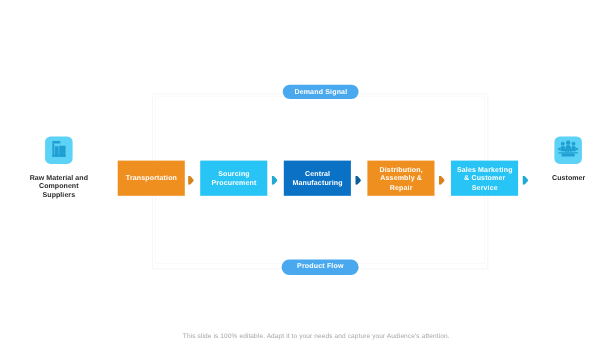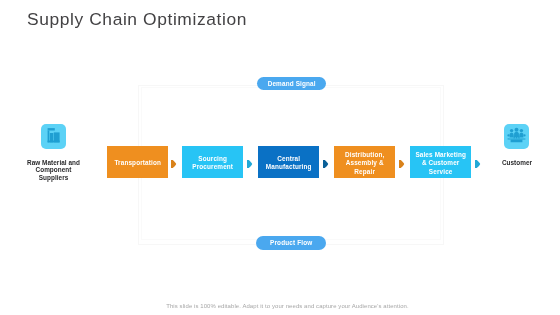--- a/index.html
+++ b/index.html
@@ -47,21 +47,20 @@
   #caption-right{left:487px;top:159px;width:60px;}
 
   .note{position:absolute;left:15px;right:0;top:303.2px;text-align:center;
         font-size:5.94px;color:#a6a6a6;letter-spacing:.1px;}
 </style>
 </head>
 <body>
 
 <div id="slide">
 
-  <div class="title">Supply Chain Optimization</div>
 
   <div class="frame"></div>
   <div class="frame-inner"></div>
 
   <div class="pill" id="pill-top" style="background: rgb(74, 168, 239);">Demand Signal</div>
   <div class="pill" id="pill-bottom" style="background: rgb(74, 168, 239);">Product Flow</div>
 
   <div class="box" style="left: 107px; background: rgb(239, 143, 31);">
     <div>
       <span>Transportation</span>

